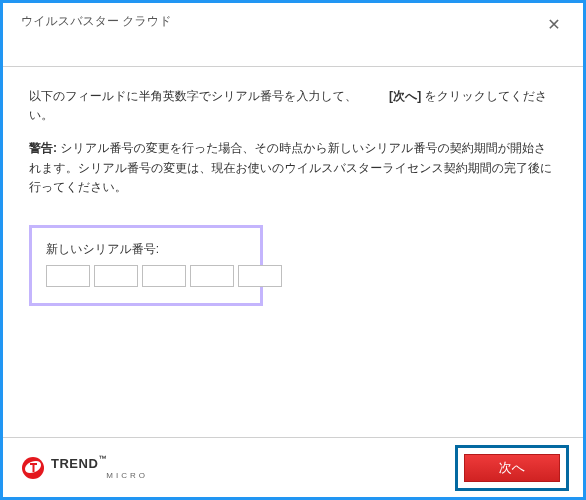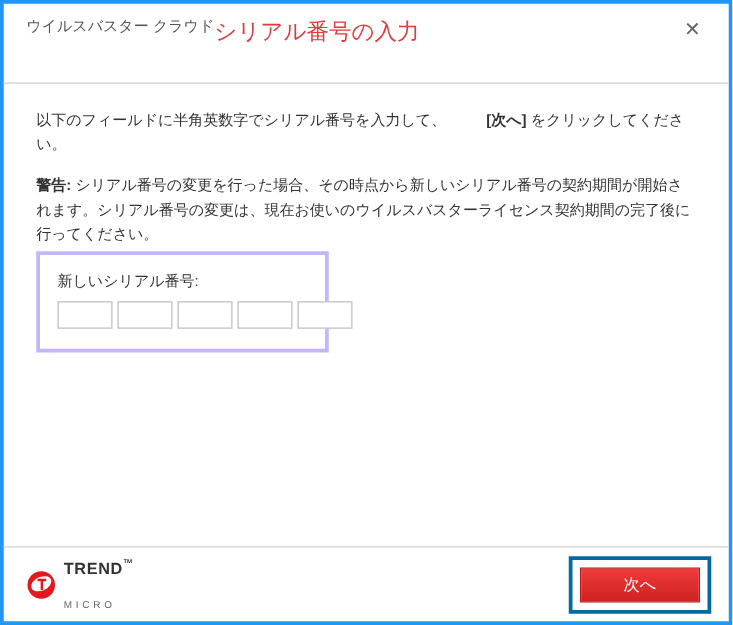--- a/index.html
+++ b/index.html
@@ -49,21 +49,21 @@
       padding: 20px 26px;
       font-size: 12px;
       color: #333;
       line-height: 1.6;
     }
     .instruction {
       margin-bottom: 14px;
     }
     .instruction .bold { font-weight: bold; padding-left: 32px; }
     .warning {
-      margin-bottom: 4px;
+      margin-bottom: 28px;
     }
     .warning .bold { font-weight: bold; }
     .serial-box {
       border: 3px solid #c4b5fd;
       padding: 12px 14px 16px 14px;
       width: 234px;
     }
     .serial-label {
       font-size: 12px;
       color: #333;
@@ -90,21 +90,21 @@
       padding: 0 14px 0 18px;
     }
     .brand {
       display: flex;
       align-items: center;
       gap: 6px;
     }
     .brand-logo svg { display: block; }
     .brand-text {
       display: flex;
-      flex-direction: column;
+      flex-direction: row;
       line-height: 1;
     }
     .brand-trend {
       font-size: 13px;
       font-weight: bold;
       color: #333;
       letter-spacing: 0.5px;
     }
     .brand-micro {
       font-size: 8px;
@@ -128,21 +128,20 @@
     }
   </style>
 </head>
 <body>
 
 <div class="window">
 
   <div class="titlebar">
     <div class="title-block">
       <div class="app-title">ウイルスバスター クラウド</div>
-      <div class="page-title">シリアル番号の入力</div>
     </div>
     <button class="close-btn">
       <span>✕</span>
     </button>
   </div>
 
   <div class="content">
     <div class="instruction">
       <span>以下のフィールドに半角英数字でシリアル番号を入力して、</span><span class="bold">[次へ]</span><span> をクリックしてください。</span>
     </div>

